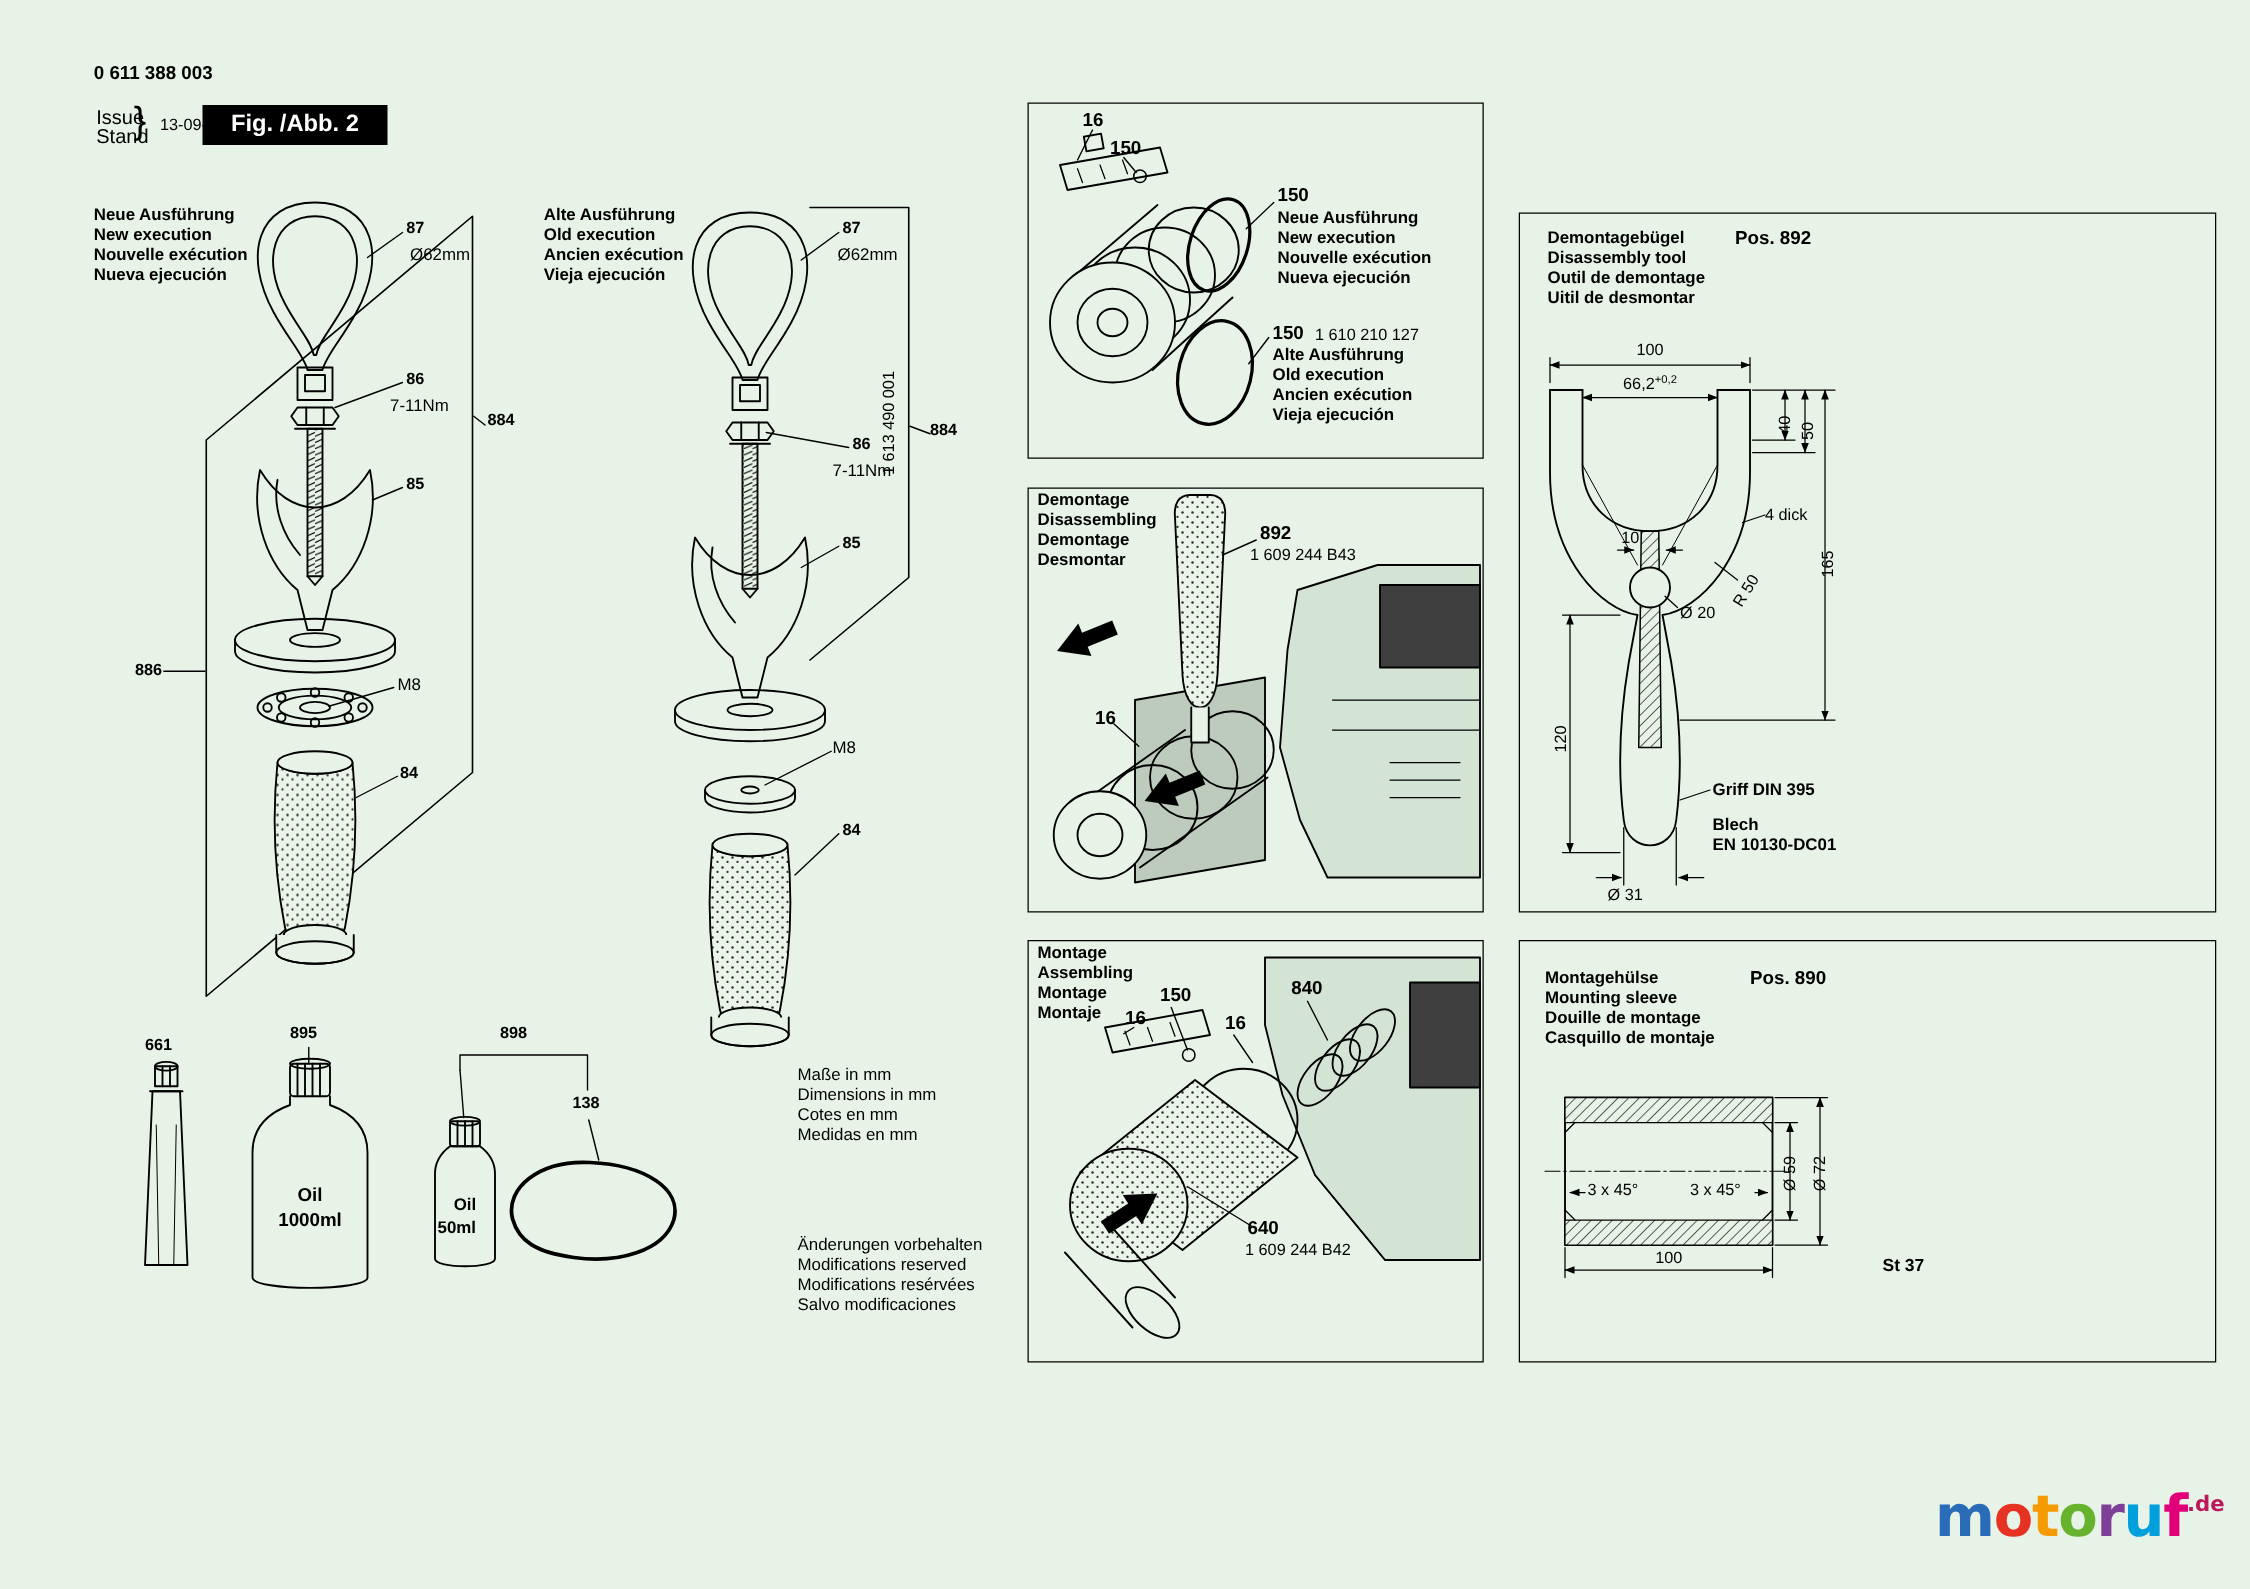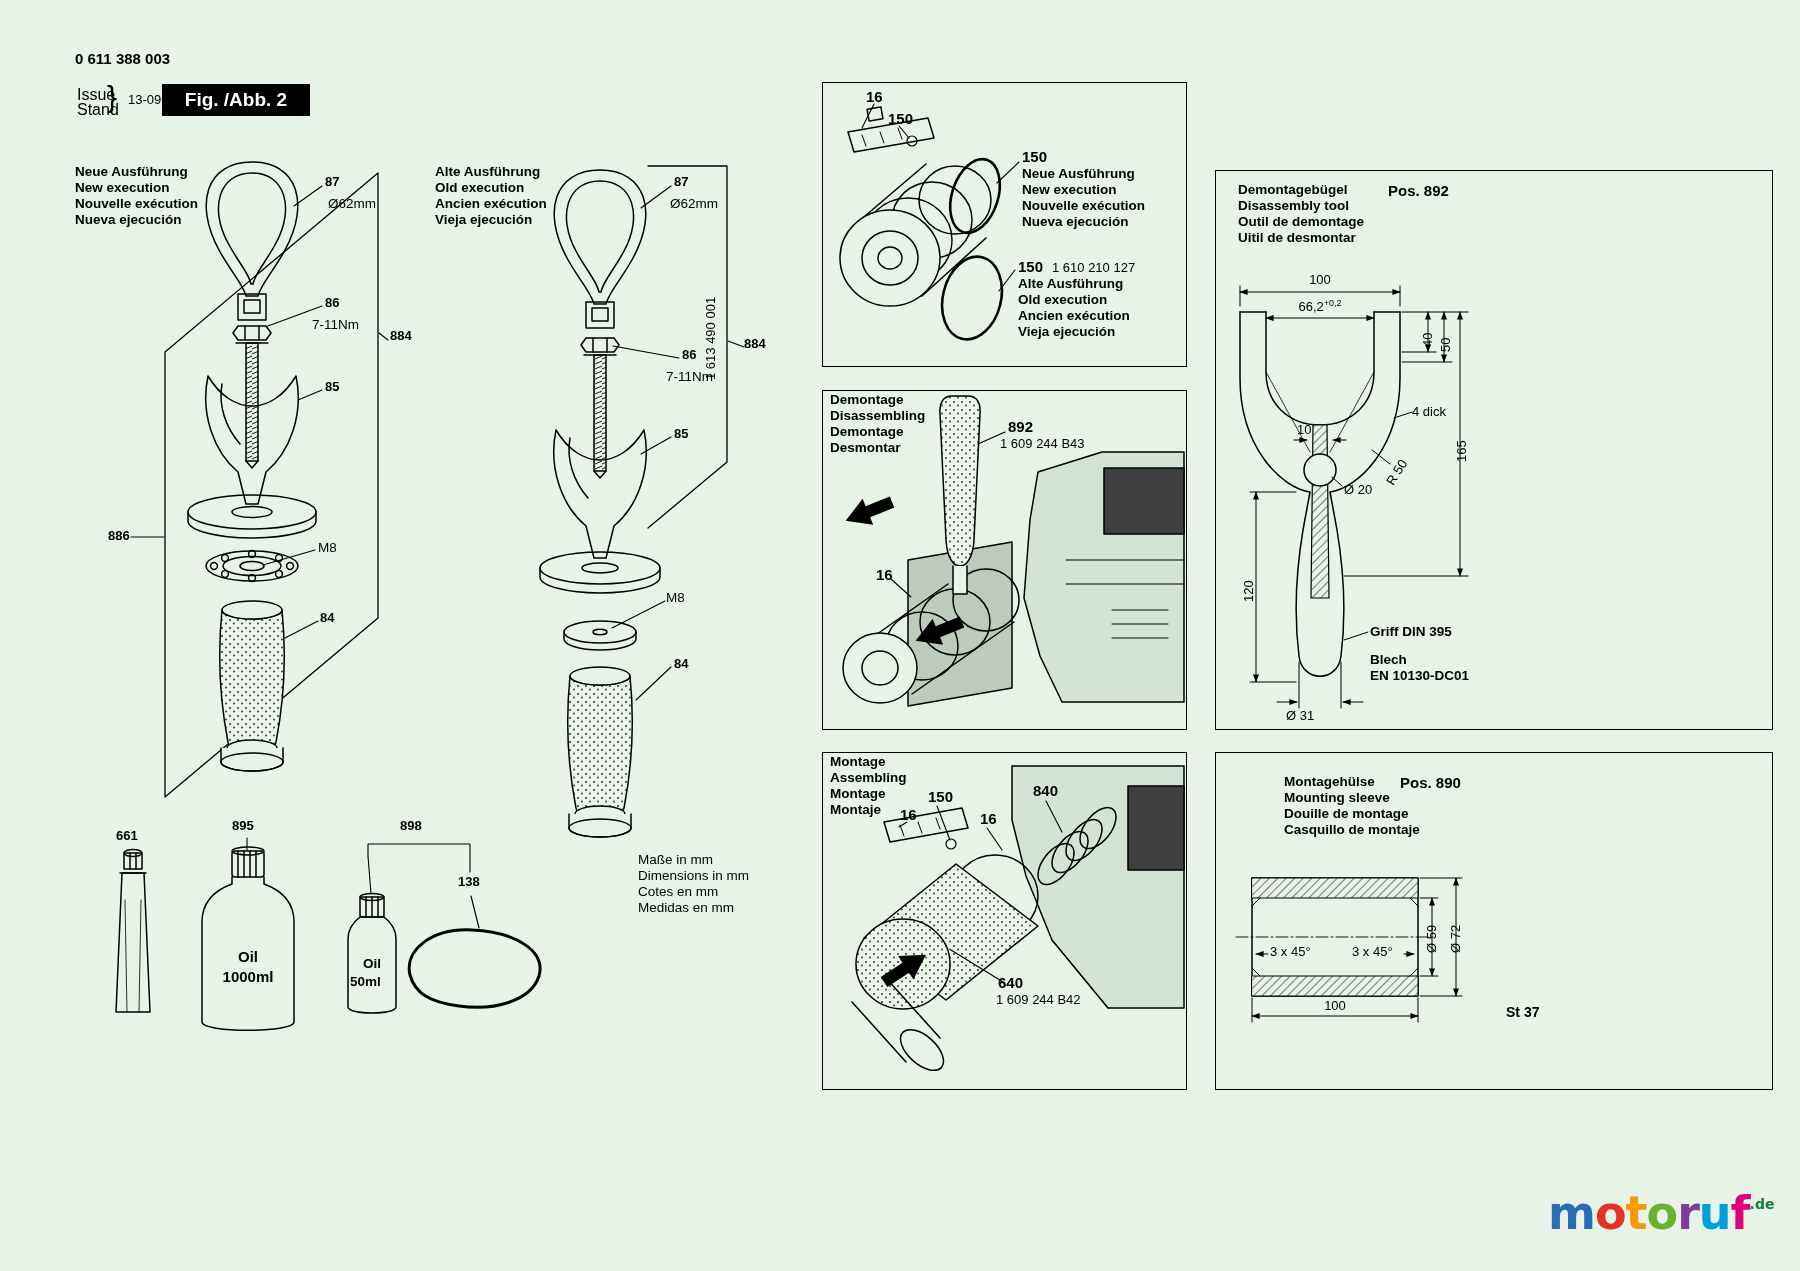--- a/index.html
+++ b/index.html
@@ -12,21 +12,21 @@
   .vert{transform:rotate(-90deg);transform-origin:0 0}
   .rot58{transform:rotate(-58deg);transform-origin:0 0}
   .ctr{text-align:center}
   .panel{position:absolute;border:1.6px solid #000;background:transparent}
   .figbox{position:absolute;left:162px;top:84px;width:148px;height:32px;background:#000;color:#fff;
           font-weight:bold;font-size:19px;line-height:32px;text-align:center}
   .sup{font-size:9px;vertical-align:5px}
   .brace{font-size:30px;font-weight:400}
   .logo{position:absolute;left:1548px;top:1186px;font-weight:bold;font-size:46px;letter-spacing:-1px;
         font-family:"DejaVu Sans",sans-serif}
-  .logo .de{font-size:14px;color:#15803d;letter-spacing:0;position:relative;top:-20px}
+  .logo .de{font-size:17px;color:#be185d;letter-spacing:0;position:relative;top:-20px}
   svg{position:absolute;left:0;top:0}
 </style>
 </head>
 <body>
 
 <div id="page">
 
 <svg width="1800" height="1271" viewBox="0 0 1800 1271">
   <defs>
     <marker id="ah" viewBox="0 0 10 10" refX="9.5" refY="5" markerWidth="8" markerHeight="8" orient="auto-start-reverse">
@@ -340,20 +340,26 @@
 <div class="abs f15 b ctr" style="left:203px;top:968px;width:90px">1000ml</div>
 <div class="abs f135 b ctr" style="left:350px;top:956px;width:44px">Oil</div>
 <div class="abs f135 b ctr" style="left:350px;top:974px;width:25px">50ml</div>
 
 <div class="abs f135" style="left:638px;top:852px;line-height:16px">
   <div>Maße in mm</div>
   <div>Dimensions in mm</div>
   <div>Cotes en mm</div>
   <div>Medidas en mm</div>
 </div>
+<div class="abs f135" style="left:638px;top:988px;line-height:16px">
+  <div>Änderungen vorbehalten</div>
+  <div>Modifications reserved</div>
+  <div>Modifications resérvées</div>
+  <div>Salvo modificaciones</div>
+</div>
 
 <div class="abs f15 b" style="left:866px;top:88px">16</div>
 <div class="abs f15 b" style="left:888px;top:110px">150</div>
 <div class="abs f15 b" style="left:1022px;top:148px">150</div>
 <div class="blk" style="left:1022px;top:166px">
   <div>Neue Ausführung</div>
   <div>New execution</div>
   <div>Nouvelle exécution</div>
   <div>Nueva ejecución</div>
 </div>
@@ -405,21 +411,21 @@
 <div class="abs f13" style="left:1297px;top:422px">10</div>
 <div class="abs f13 rot58" style="left:1383px;top:480px">R 50</div>
 <div class="abs f13" style="left:1344px;top:482px">Ø 20</div>
 <div class="abs f13 vert" style="left:1454px;top:462px">165</div>
 <div class="abs f13 vert" style="left:1241px;top:602px">120</div>
 <div class="abs f13" style="left:1286px;top:708px">Ø 31</div>
 <div class="abs f135 b" style="left:1370px;top:624px">Griff DIN 395</div>
 <div class="abs f135 b" style="left:1370px;top:652px">Blech</div>
 <div class="abs f135 b" style="left:1370px;top:668px">EN 10130-DC01</div>
 
-<div class="blk" style="left:1284px;top:774px">
+<div class="blk" style="left:1236px;top:774px">
   <div>Montagehülse</div>
   <div>Mounting sleeve</div>
   <div>Douille de montage</div>
   <div>Casquillo de montaje</div>
 </div>
 <div class="abs f15 b" style="left:1400px;top:774px">Pos. 890</div>
 <div class="abs f13" style="left:1270px;top:944px">3 x 45°</div>
 <div class="abs f13" style="left:1352px;top:944px">3 x 45°</div>
 <div class="abs f13 vert" style="left:1424px;top:953px">Ø 59</div>
 <div class="abs f13 vert" style="left:1448px;top:953px">Ø 72</div>

